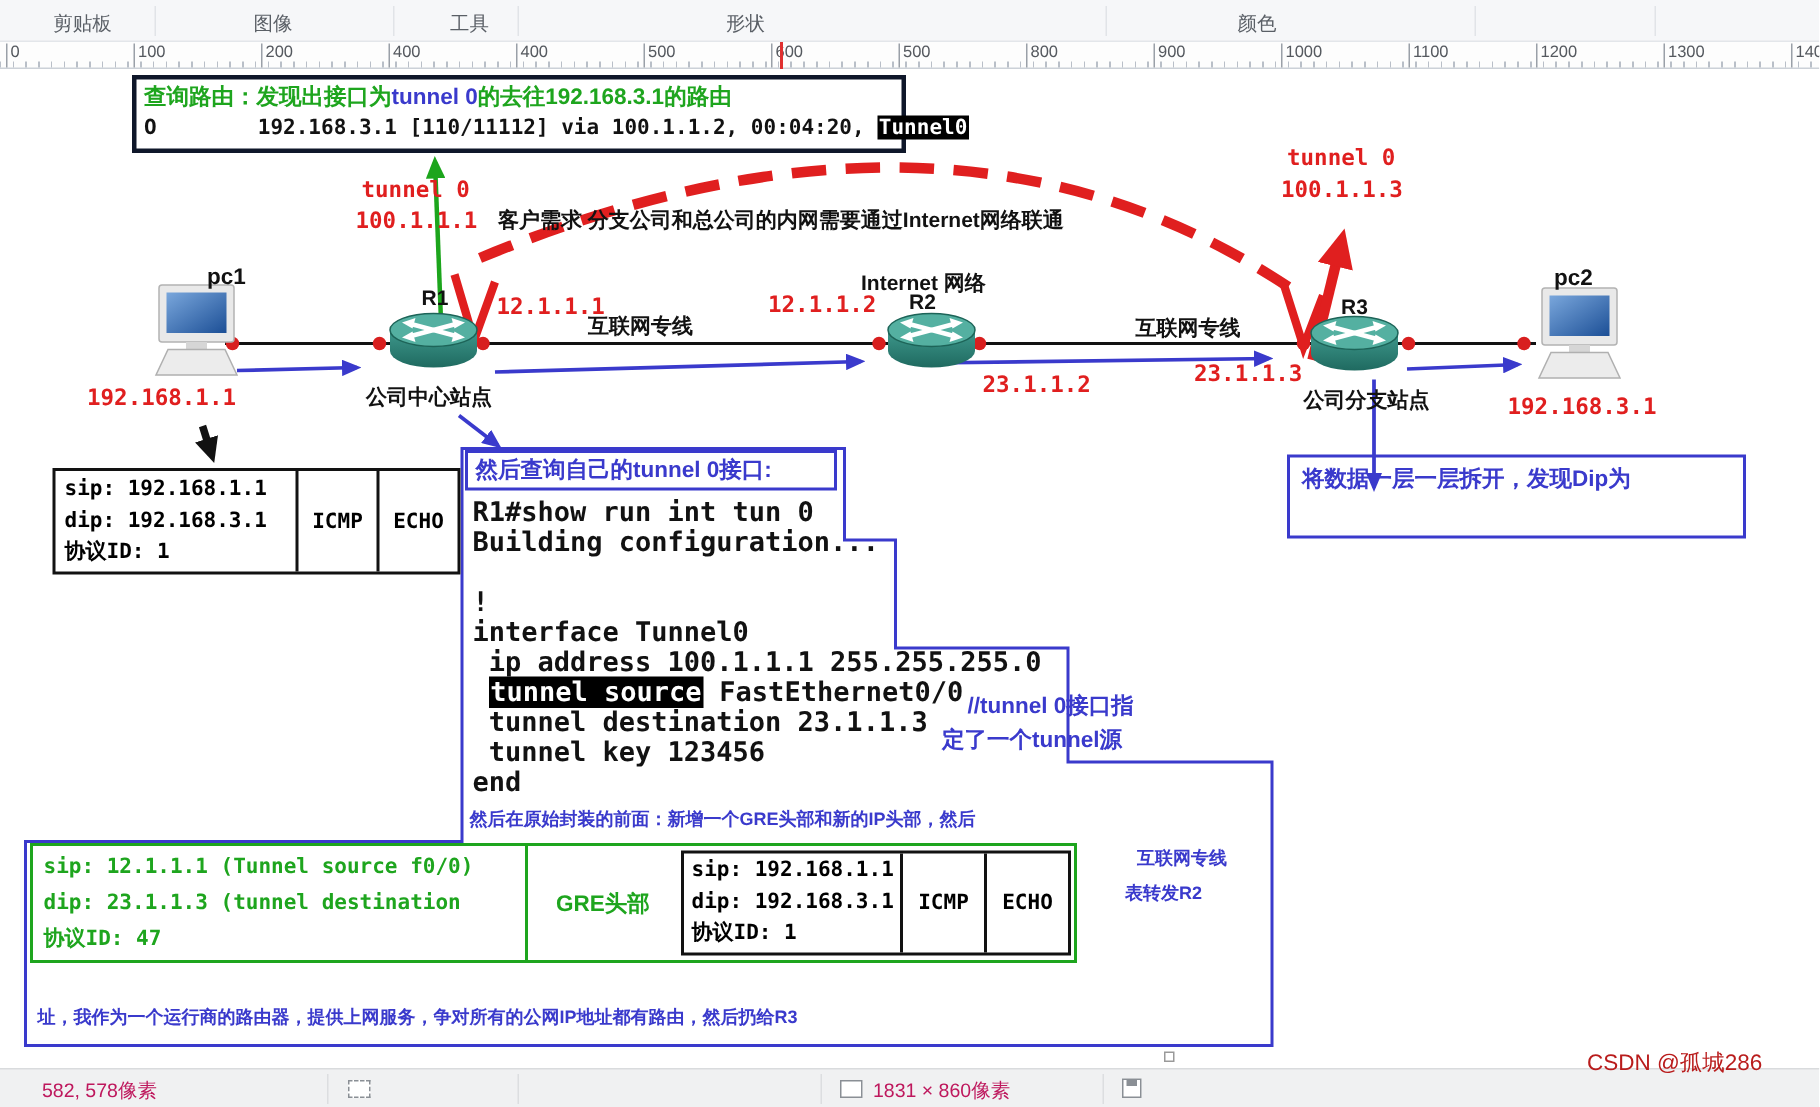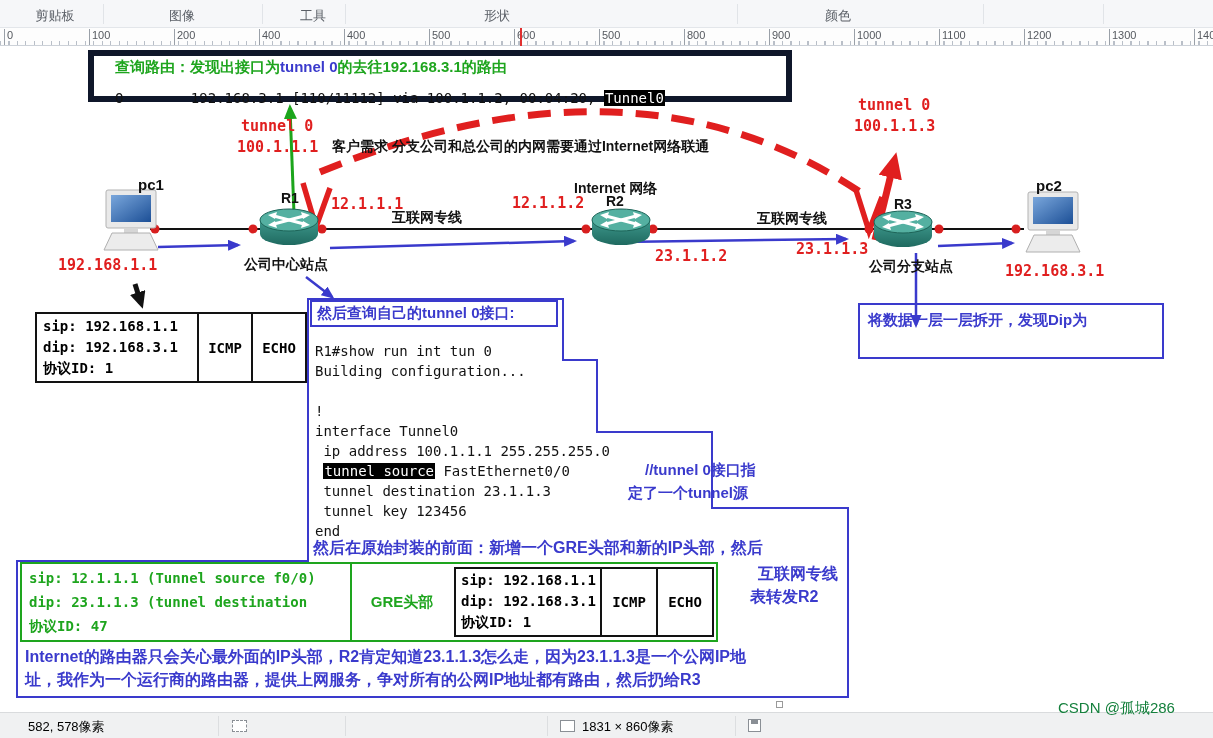--- a/index.html
+++ b/index.html
@@ -29,44 +29,44 @@
   .overlay { position:absolute; left:0; top:0; width:1213px; height:738px;
              z-index:2; pointer-events:none; }
 
   .t { position:absolute; font-weight:bold; z-index:3; white-space:nowrap; }
   .cjk  { font-family:"Liberation Sans", sans-serif; }
   .mono { font-family:"DejaVu Sans Mono","Liberation Mono",monospace; }
   .red   { color:#e01f1f; }
   .blue  { color:#3a3acc; }
   .green { color:#1ea51e; }
   .black { color:#121212; }
-  .s14 { font-size:14px; } .s15 { font-size:15px; } .s16 { font-size:16px; }
-
-  
-  .route-box { position:absolute; left:88px; top:50px; width:704px; height:52px;
-               border:6px solid #0f172a; background:#fff; z-index:3; padding:2px 21px; }
+  .s14 { font-size:14px; } .s15 { font-size:15px; } .s16 { font-size:12px; }
+
+  
+  .route-box { position:absolute; left:88px; top:50px; width:516px; height:52px;
+               border:3px solid #0f172a; background:#fff; z-index:3; padding:2px 5px; }
   .route-line1 { font-size:15px; font-weight:bold; white-space:pre; }
-  .route-line2 { font-size:14px; font-weight:normal; white-space:pre; margin-top:13px;
+  .route-line2 { font-size:14px; font-weight:bold; white-space:pre; margin-top:3px;
                  font-family:"DejaVu Sans Mono","Liberation Mono",monospace; color:#121212; }
   .inv { background:#000; color:#fff; padding:0 1px; }
 
   
   .r3-box { position:absolute; left:858px; top:303px; width:306px; height:56px;
             border:2px solid #3a3acc; z-index:3; padding:3px 8px;
             font-size:15px; font-weight:bold; color:#3a3acc; line-height:23px; white-space:nowrap; }
 
   
   .cfg-head { position:absolute; left:310px; top:300px; width:248px; height:27px;
               border:2px solid #3a3acc; z-index:3; padding:2px 5px;
               font-size:15px; font-weight:bold; color:#3a3acc; white-space:nowrap; }
 
   
   .code { position:absolute; left:315px; top:331px; z-index:3;
           font-family:"DejaVu Sans Mono","Liberation Mono",monospace;
-          font-size:14px; font-weight:normal; color:#121212;margin-top:12px; }
+          font-size:18px; font-weight:bold; color:#121212; }
   .code-line { height:20px; white-space:pre; }
 
   
   .pkt1 { position:absolute; left:35px; top:312px; width:272px; height:71px;
           border:2px solid #121212; display:flex; z-index:3; background:#fff; }
   .pkt1 .c1 { width:162px; border-right:2px solid #121212; padding:2px 6px;
               font-family:"DejaVu Sans Mono","Liberation Mono",monospace;
               font-size:14px; font-weight:bold; line-height:21px; white-space:pre; }
   .pkt-mid { flex:1; display:flex; align-items:center; justify-content:center;
              font-family:"DejaVu Sans Mono","Liberation Mono",monospace;
@@ -84,30 +84,30 @@
   .pkt2-inner { position:absolute; left:432px; top:3px; width:260px; height:70px;
                 border:2px solid #121212; display:flex; background:#fff; }
   .pkt2-inner .i1 { width:146px; border-right:2px solid #121212; padding:1px 5px;
                     font-family:"DejaVu Sans Mono","Liberation Mono",monospace;
                     font-size:14px; font-weight:bold; line-height:21px; white-space:pre; }
   .pkt2-inner .i2 { width:54px; border-right:2px solid #121212; }
 
   
   .statusbar { position:absolute; left:0; top:712px; width:1213px; height:26px;
                background:#f0f1f2; border-top:1px solid #d9dbdd; z-index:4;
-               font-size:13px; color:#000000; }
+               font-size:13px; color:#be185d; }
   .sb-item { position:absolute; top:5px; white-space:nowrap; }
   .sb-sep { position:absolute; top:3px; width:1px; height:20px; background:#dcdee0; }
   .sb-icon { position:absolute; top:7px; width:15px; height:12px; border:1px solid #8a8f95; background:#fff; }
   .sb-icon.dashed { border-style:dashed; }
   .sb-save { position:absolute; top:6px; width:13px; height:13px; border:1px solid #8a8f95; background:#fff; }
   .sb-save::before { content:""; position:absolute; left:2px; top:0; width:7px; height:4px; background:#8a8f95; }
 
   .watermark { position:absolute; left:1058px; top:699px; z-index:5;
-               font-size:15px; color:#15803d; }
+               font-size:15px; color:#b91c1c; }
   .resize-handle { position:absolute; left:776px; top:701px; width:7px; height:7px;
                    border:1px solid #9a9a9a; background:#fff; z-index:4; }
 </style>
 </head>
 <body>
 
 <div id="screen">
 
   <div class="toolbar">
     <span class="tb-label" style="left:55px">剪贴板</span>
@@ -323,21 +323,20 @@
   <div class="pkt2">
     <div class="g1"><div>sip: 12.1.1.1 (Tunnel source f0/0)</div><div>dip: 23.1.1.3 (tunnel destination</div><div>协议ID: 47</div></div>
     <div class="g2">GRE头部</div>
     <div class="pkt2-inner">
       <div class="i1"><div>sip: 192.168.1.1</div><div>dip: 192.168.3.1</div><div>协议ID: 1</div></div>
       <div class="pkt-mid i2">ICMP</div>
       <div class="pkt-mid">ECHO</div>
     </div>
   </div>
 
-  <div class="t blue s16 cjk" style="left:25px; top:647px">Internet的路由器只会关心最外面的IP头部，R2肯定知道23.1.1.3怎么走，因为23.1.1.3是一个公网IP地</div>
   <div class="t blue s16 cjk" style="left:25px; top:670px">址，我作为一个运行商的路由器，提供上网服务，争对所有的公网IP地址都有路由，然后扔给R3</div>
 
   <div class="resize-handle"></div>
 
   <div class="statusbar">
     <span class="sb-item" style="left:28px">582, 578像素</span>
     <span class="sb-sep" style="left:218px"></span>
     <span class="sb-icon dashed" style="left:232px"></span>
     <span class="sb-sep" style="left:345px"></span>
     <span class="sb-sep" style="left:547px"></span>

